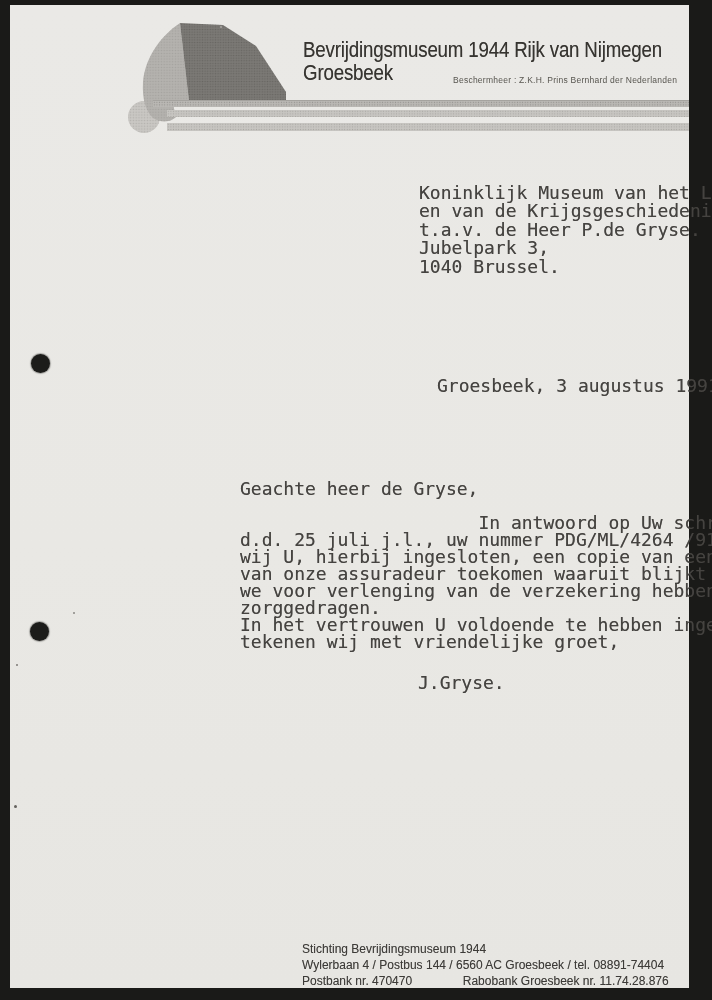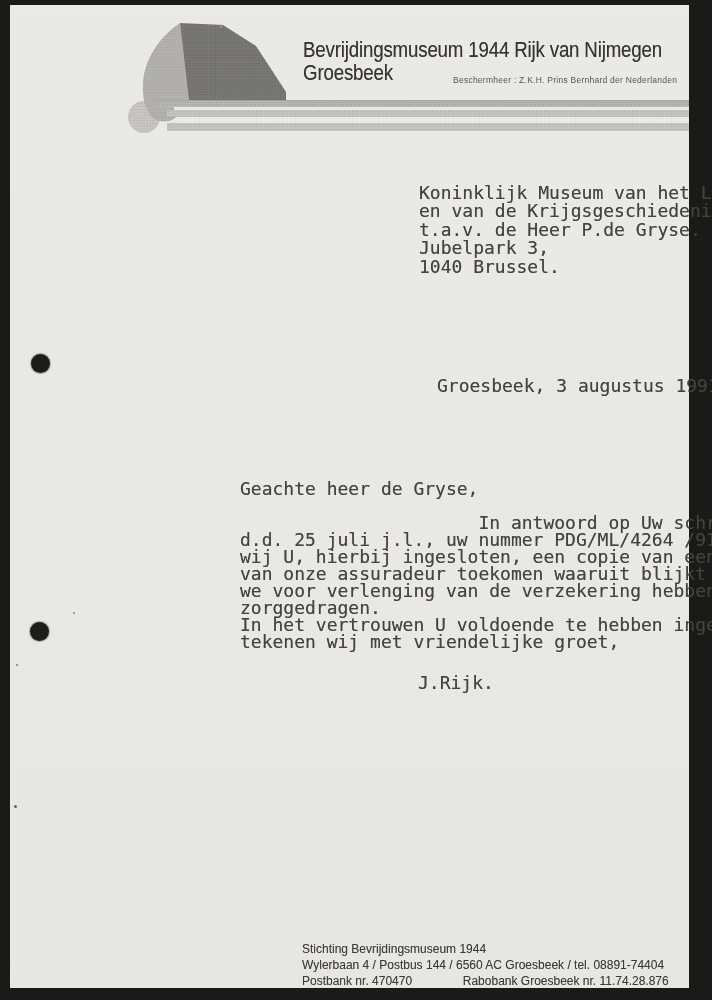--- a/index.html
+++ b/index.html
@@ -100,21 +100,21 @@
 
                       In antwoord op Uw schrijven
 d.d. 25 juli j.l., uw nummer PDG/ML/4264 /91 doen
 wij U, hierbij ingesloten, een copie van een brief
 van onze assuradeur toekomen waaruit blijkt dat
 we voor verlenging van de verzekering hebben
 zorggedragen.
 In het vertrouwen U voldoende te hebben ingelicht
 tekenen wij met vriendelijke groet,</div>
 
-  <div class="abs typew oneline" style="left:418px; top:676px;">J.Rijk.</div>
+  <div class="abs typew oneline" style="left:418px; top:676px;">J.Gryse.</div>
 
   <div class="abs footer" style="left:302px; top:942px;">
     <div>Stichting Bevrijdingsmuseum 1944</div>
     <div>Wylerbaan 4 / Postbus 144 / 6560 AC  Groesbeek / tel. 08891-74404</div>
     <div class="footer-row3">
       <span>Postbank nr. 470470</span>
       <span>Rabobank Groesbeek nr. 11.74.28.876</span>
     </div>
   </div>
 

